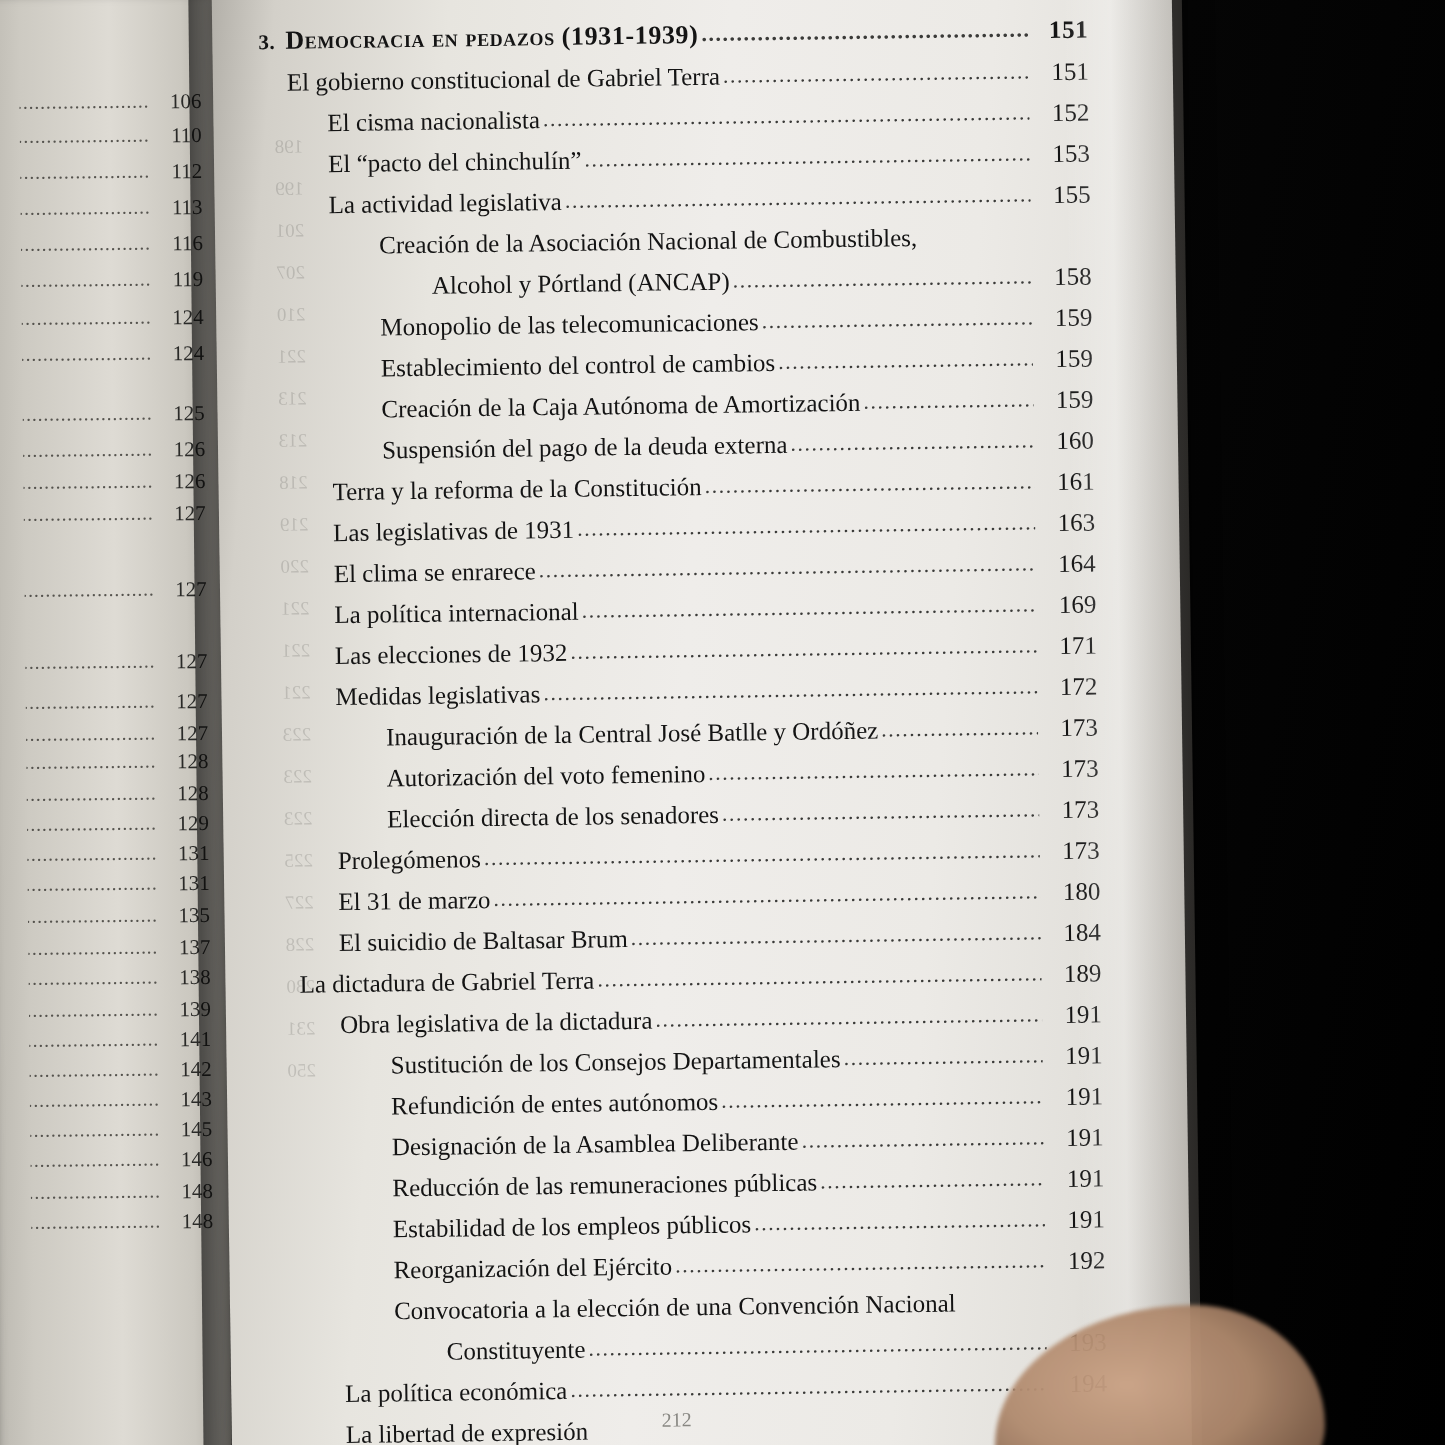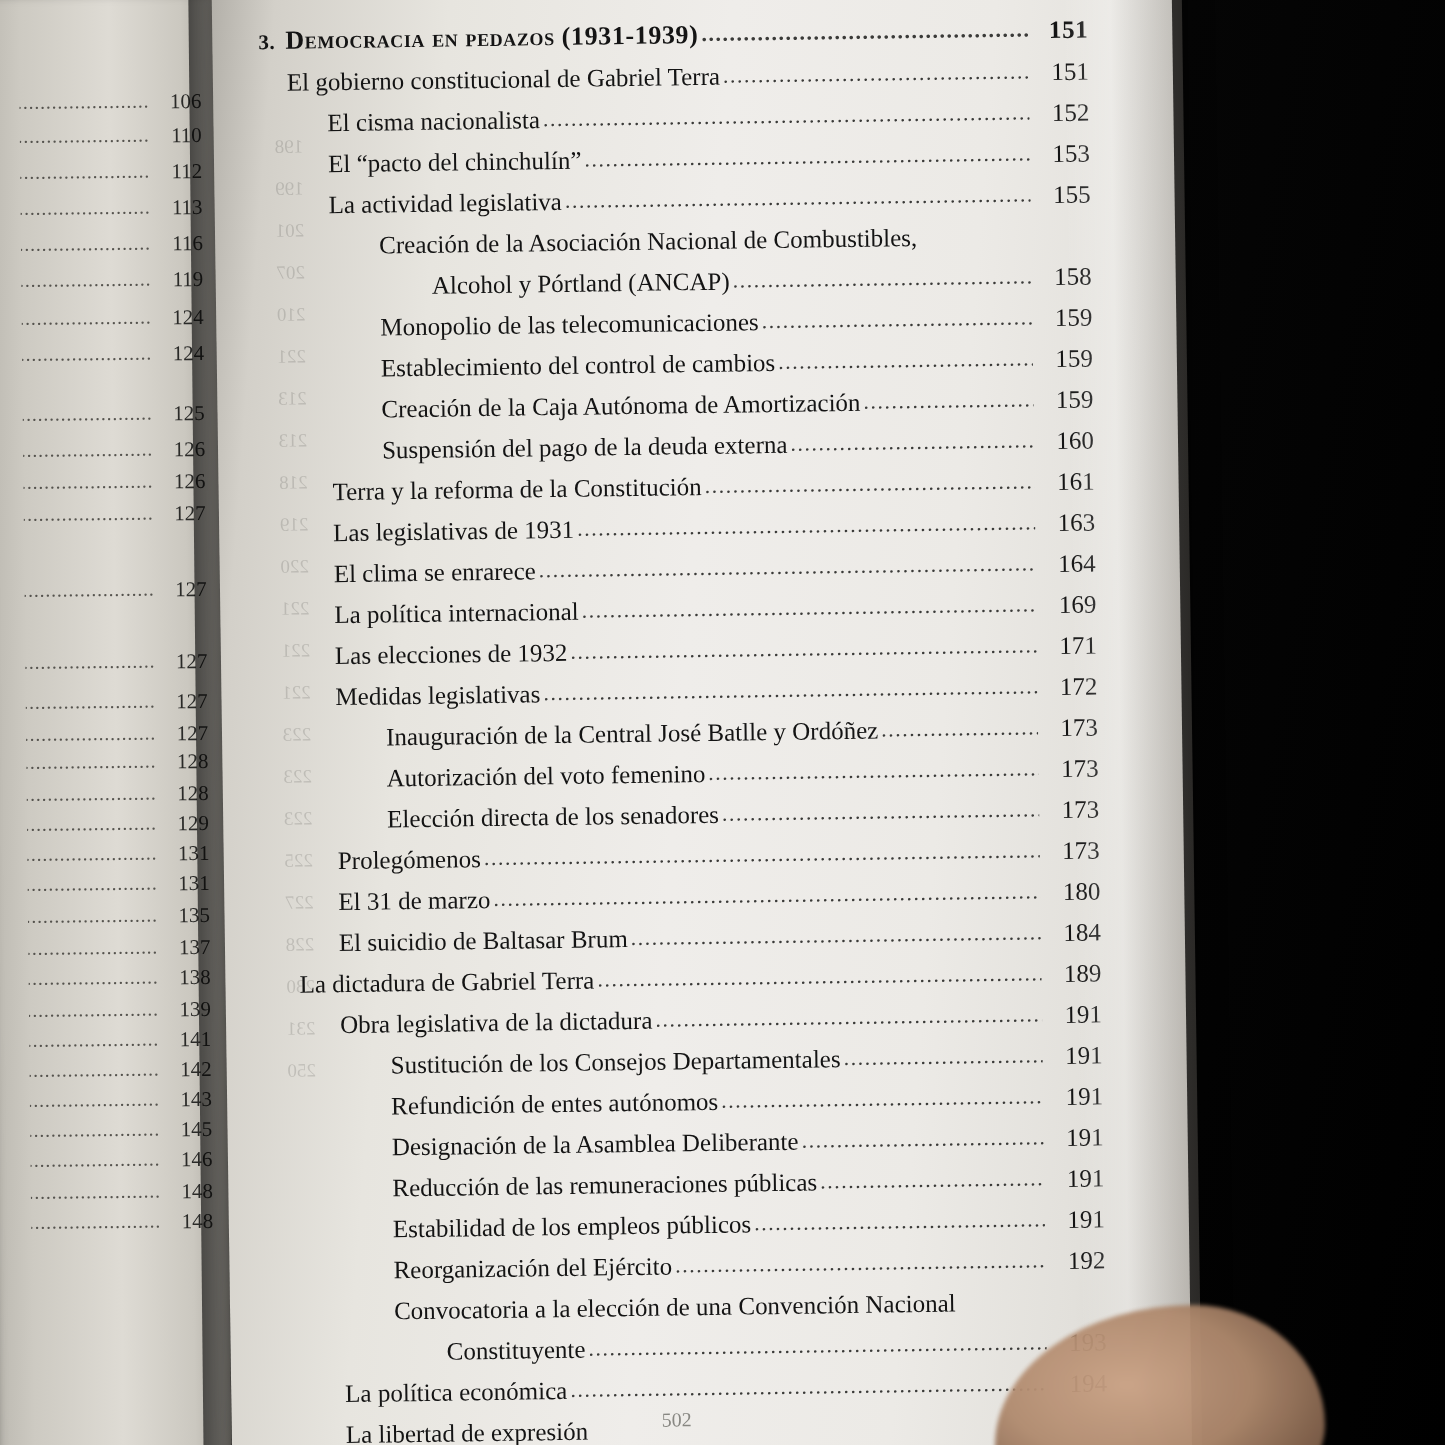--- a/index.html
+++ b/index.html
@@ -528,18 +528,18 @@
             <span class="pg">194</span>
           </div>
           <div class="row lvl-2 nopage noleader">
             <span class="txt">La libertad de expresión</span>
             <span class="leader">.........................................................................................................................................................................</span>
             <span class="pg"></span>
           </div>
         </div>
     </div>
 
-    <div class="folio">502</div>
+    <div class="folio">212</div>
     <div class="page-curl"></div>
   </div>
 
   <div class="hand"></div>
 </div>
 
 </body></html>

